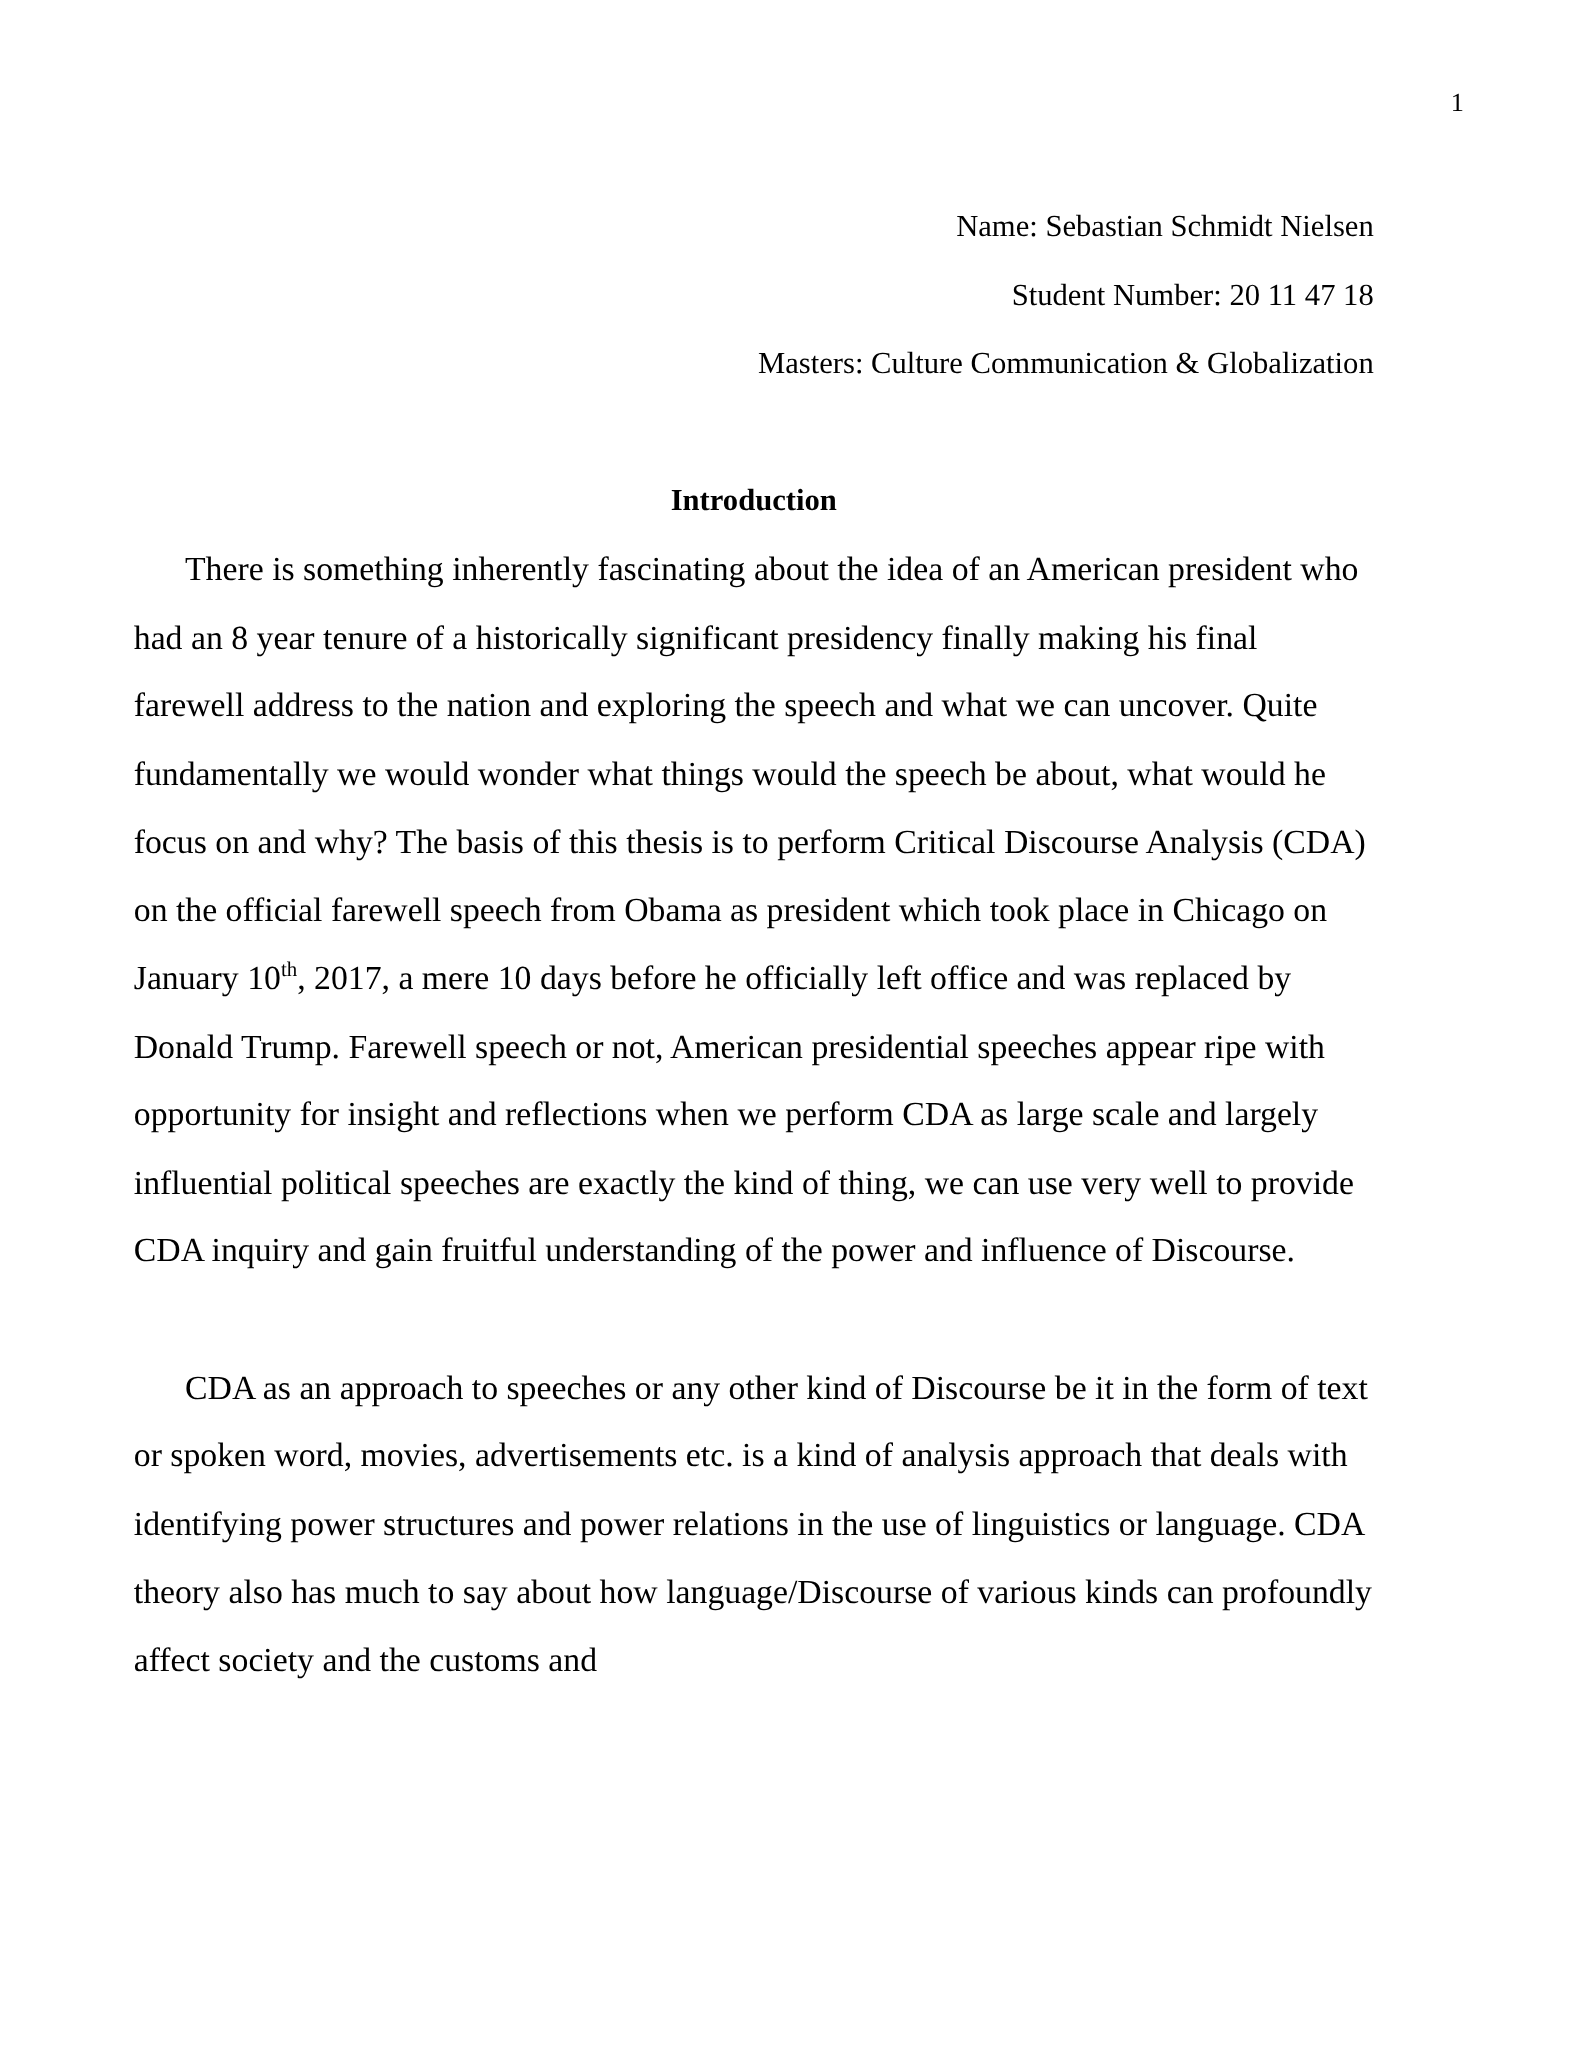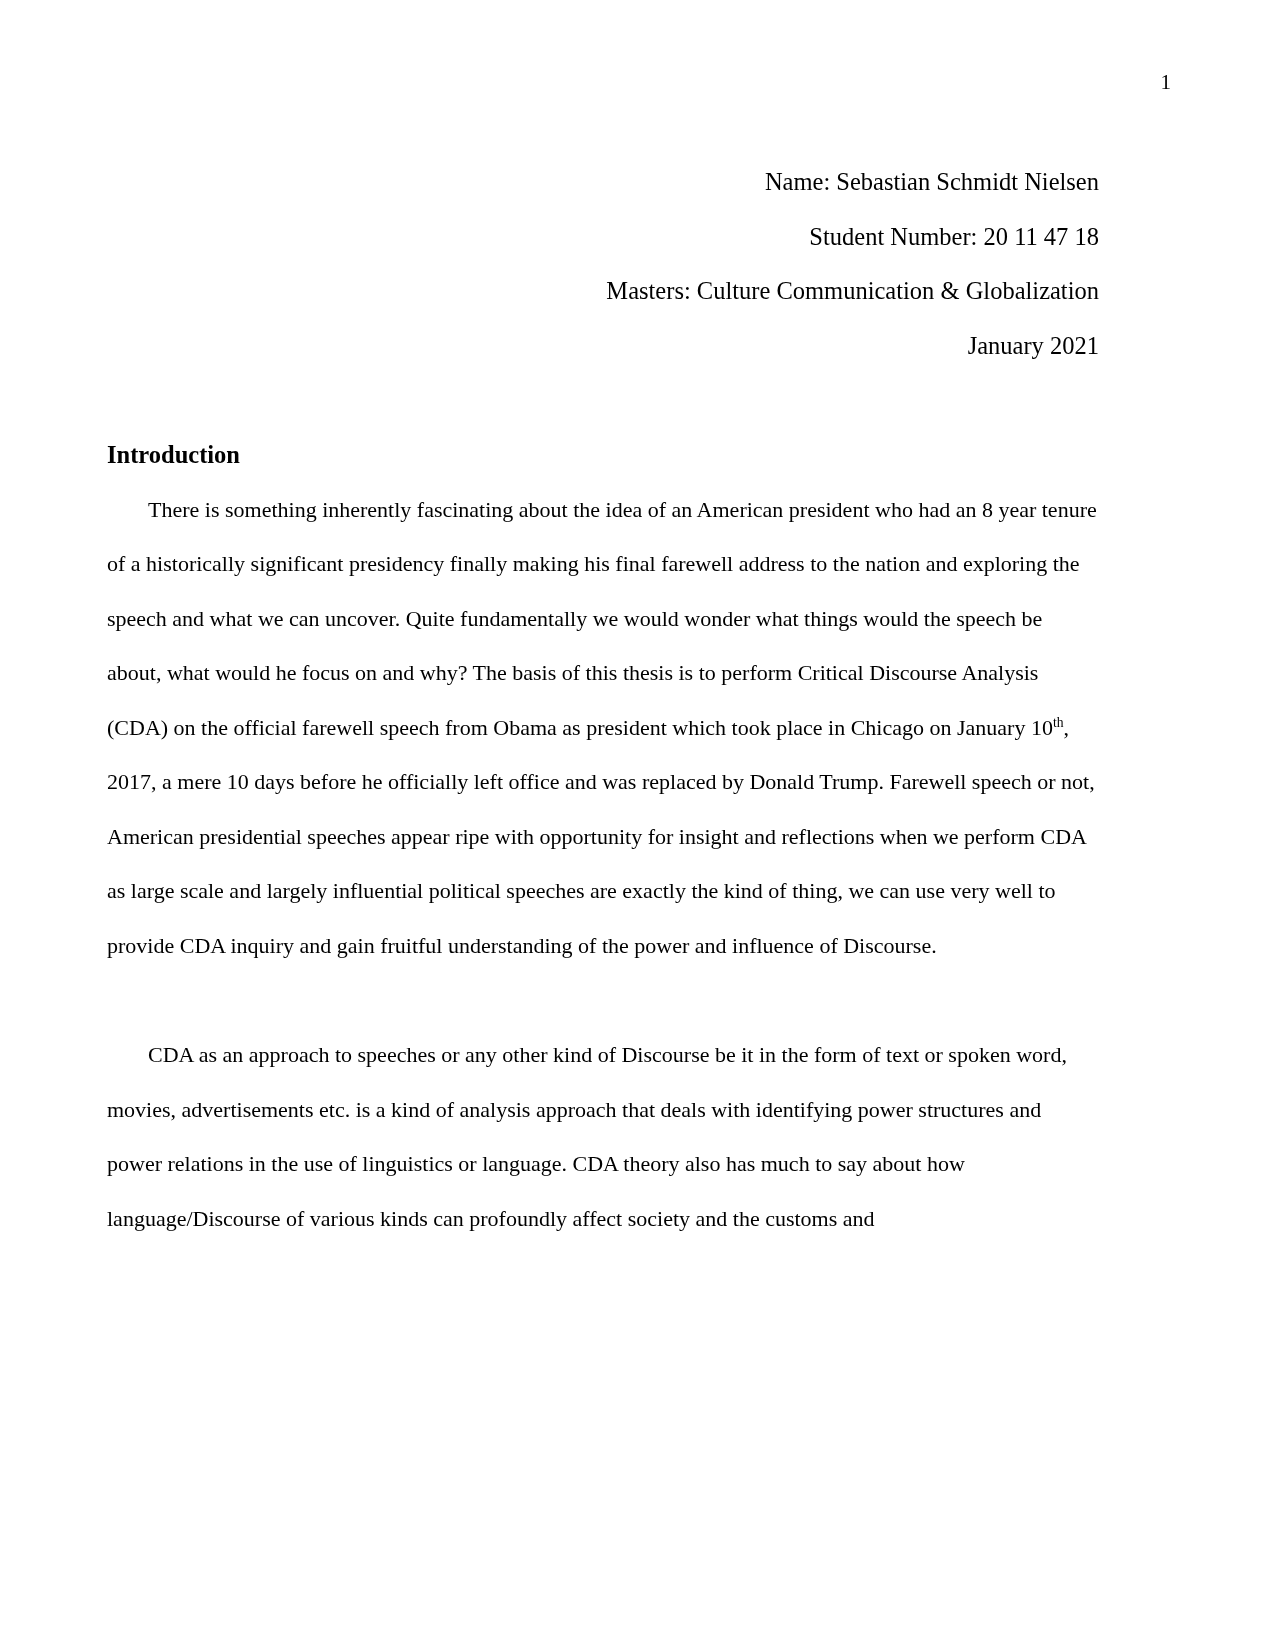--- a/index.html
+++ b/index.html
@@ -38,24 +38,24 @@
     font-size: 24.5px;
     line-height: 54.5px;
     color: #000;
     white-space: nowrap;
   }
   .section-heading {
     font-weight: bold;
     font-size: 24.5px;
     line-height: 54.5px;
     margin-top: 55px;
-    text-align: left;
+    text-align: center;
   }
   .body-par {
-    font-size: 22px;
+    font-size: 27px;
     line-height: 54.5px;
     text-align: left;
     text-indent: 41px;
     margin: 0;
     hyphens: none;
   }
   .par-gap {
     height: 55px;
   }
   sup {
@@ -70,21 +70,20 @@
 <div class="page">
 
   <div class="page-number">1</div>
 
   <div class="content">
 
     <div class="title-block">
       <div class="title-line">Name: Sebastian Schmidt Nielsen</div>
       <div class="title-line">Student Number: 20 11 47 18</div>
       <div class="title-line">Masters: Culture Communication &amp; Globalization</div>
-      <div class="title-line">January 2021</div>
     </div>
 
     <div class="section-heading">Introduction</div>
 
     <p class="body-par"><span>There is something inherently fascinating about the idea of an American president who had an 8 year tenure of a historically significant presidency finally making his final farewell address to the nation and exploring the speech and what we can uncover. Quite fundamentally we would wonder what things would the speech be about, what would he focus on and why? The basis of this thesis is to perform Critical Discourse Analysis (CDA) on the official farewell speech from Obama as president which took place in Chicago on January 10</span><sup>th</sup><span>, 2017, a mere 10 days before he officially left office and was replaced by Donald Trump. Farewell speech or not, American presidential speeches appear ripe with opportunity for insight and reflections when we perform CDA as large scale and largely influential political speeches are exactly the kind of thing, we can use very well to provide CDA inquiry and gain fruitful understanding of the power and influence of Discourse.</span></p>
 
     <div class="par-gap"></div>
 
     <p class="body-par">CDA as an approach to speeches or any other kind of Discourse be it in the form of text or spoken word, movies, advertisements etc. is a kind of analysis approach that deals with identifying power structures and power relations in the use of linguistics or language. CDA theory also has much to say about how language/Discourse of various kinds can profoundly affect society and the customs and</p>
 

